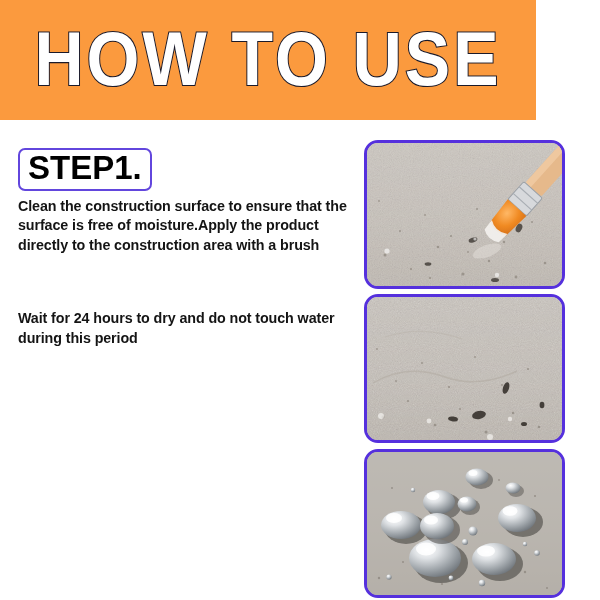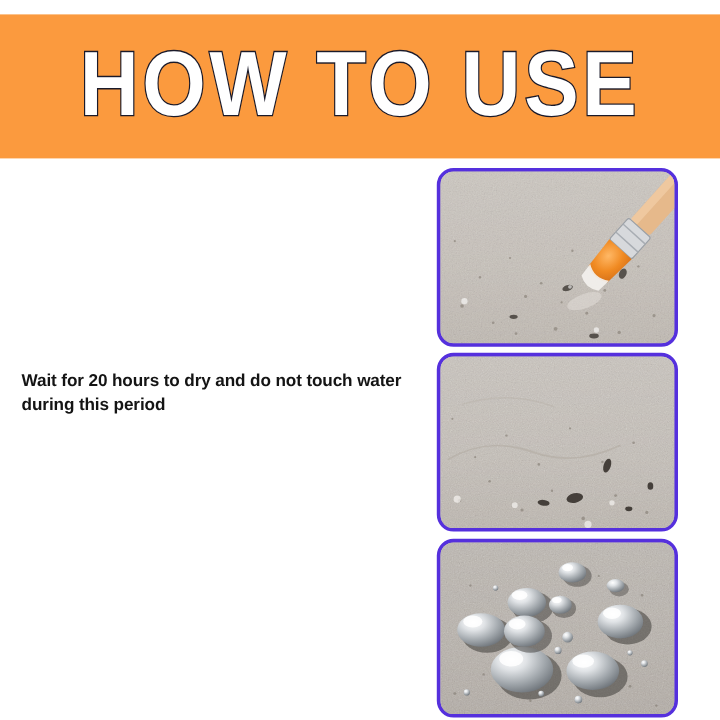--- a/index.html
+++ b/index.html
@@ -12,22 +12,22 @@
     background: #ffffff;
     font-family: "Liberation Sans", sans-serif;
     overflow: hidden;
     position: relative;
   }
 
   
   #banner {
     position: absolute;
     left: 0;
-    top: 12px;
-    width: 600px;
+    top: 0;
+    width: 536px;
     height: 120px;
     background: #fb9a3e;
     display: flex;
     align-items: center;
     justify-content: center;
   }
   #banner-title {
     font-family: "Liberation Sans", sans-serif;
     font-weight: bold;
     font-size: 68px;
@@ -119,23 +119,29 @@
 </style>
 </head>
 <body>
 
 <div id="banner">
   <div id="banner-title">HOW TO USE</div>
 </div>
 
 <div id="steps">
 
+  <div class="step-block" id="step-block-1">
+    <div class="step-badge">
+      <span class="step-badge-label">STEP1.</span>
+    </div>
+    <p class="step-desc">Clean the construction surface to ensure that the surface is free of moisture.Apply the product directly to the construction area with a brush</p>
+  </div>
 
   <div class="step-block" id="step-block-2">
-    <p class="step-desc">Wait for 20 hours to dry and do not touch water during this period</p>
+    <p class="step-desc">Wait for 24 hours to dry and do not touch water during this period</p>
   </div>
 
   <div class="step-block" id="step-block-3">
   </div>
 
 </div>
 
 <div id="photos">
 
   <div class="photo-frame" id="photo-frame-1">

